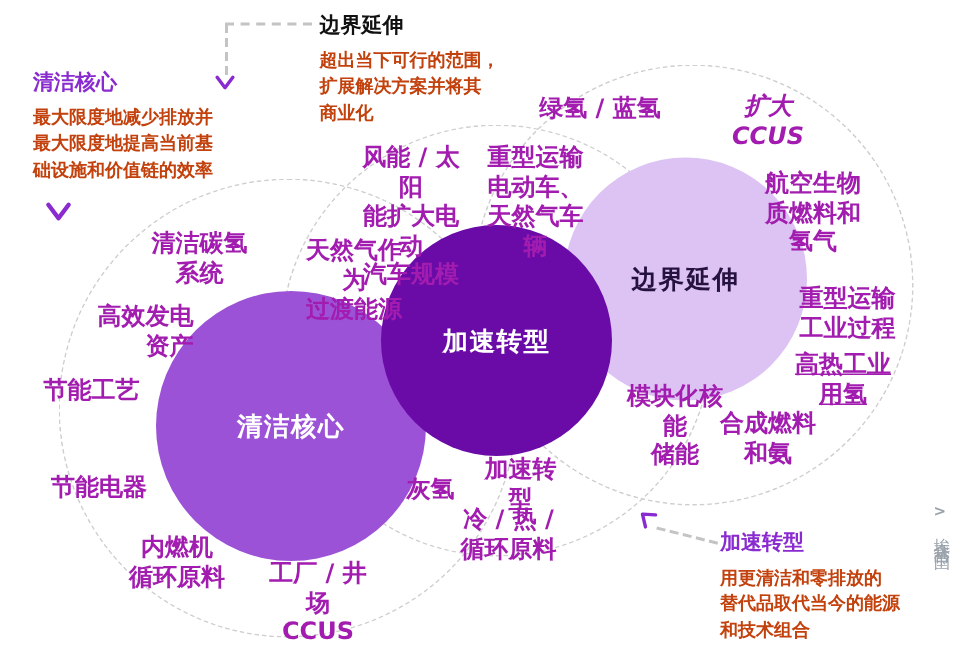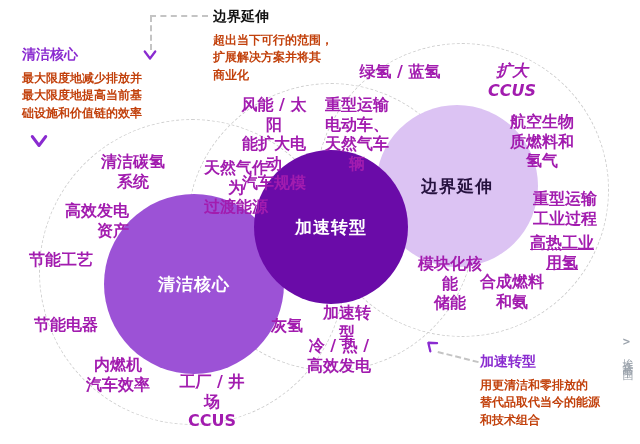--- a/index.html
+++ b/index.html
@@ -56,35 +56,35 @@
     <span>加速转型</span>
   </div>
 
   <div class="item" style="left:96px;  top:152px; width:74px;">清洁碳氢
 系统</div>
   <div class="item" style="left:55px;  top:201px; width:74px;text-align:right;">高效发电
 资产</div>
   <div class="item" style="left:26px;  top:250px; width:70px;">节能工艺</div>
   <div class="item" style="left:31px;  top:315px; width:70px;">节能电器</div>
   <div class="item" style="left:80px;  top:355px; width:76px;">内燃机
-汽车效率</div>
+循环原料</div>
   <div class="item" style="left:172px; top:372px; width:80px;">工厂 / 井场
 CCUS</div>
   <div class="item" style="left:198px; top:158px; width:76px;font-family:Liberation Serif, serif;">天然气作为
 过渡能源</div>
   <div class="item" style="left:235px; top:95px;  width:78px;">风能 / 太阳
 能扩大电动
 汽车规模</div>
   <div class="item" style="left:318px; top:95px;  width:78px;">重型运输
 电动车、
 天然气车辆</div>
   <div class="item" style="left:263px; top:316px; width:48px;">灰氢</div>
   <div class="item" style="left:316px; top:303px; width:62px;">加速转型</div>
   <div class="item" style="left:300px; top:336px; width:78px;">冷 / 热 /
-高效发电</div>
+循环原料</div>
   <div class="item" style="left:377px; top:254px; width:76px;margin-left:35px;">模块化核能
 储能</div>
   <div class="item" style="left:358px; top:62px;  width:84px;">绿氢 / 蓝氢</div>
   <div class="item" style="left:486px; top:61px;  width:52px;font-style:italic;">扩大
 CCUS</div>
   <div class="item" style="left:509px; top:112px; width:66px;">航空生物
 质燃料和
 氢气</div>
   <div class="item" style="left:526px; top:189px; width:78px;">重型运输
 工业过程</div>

